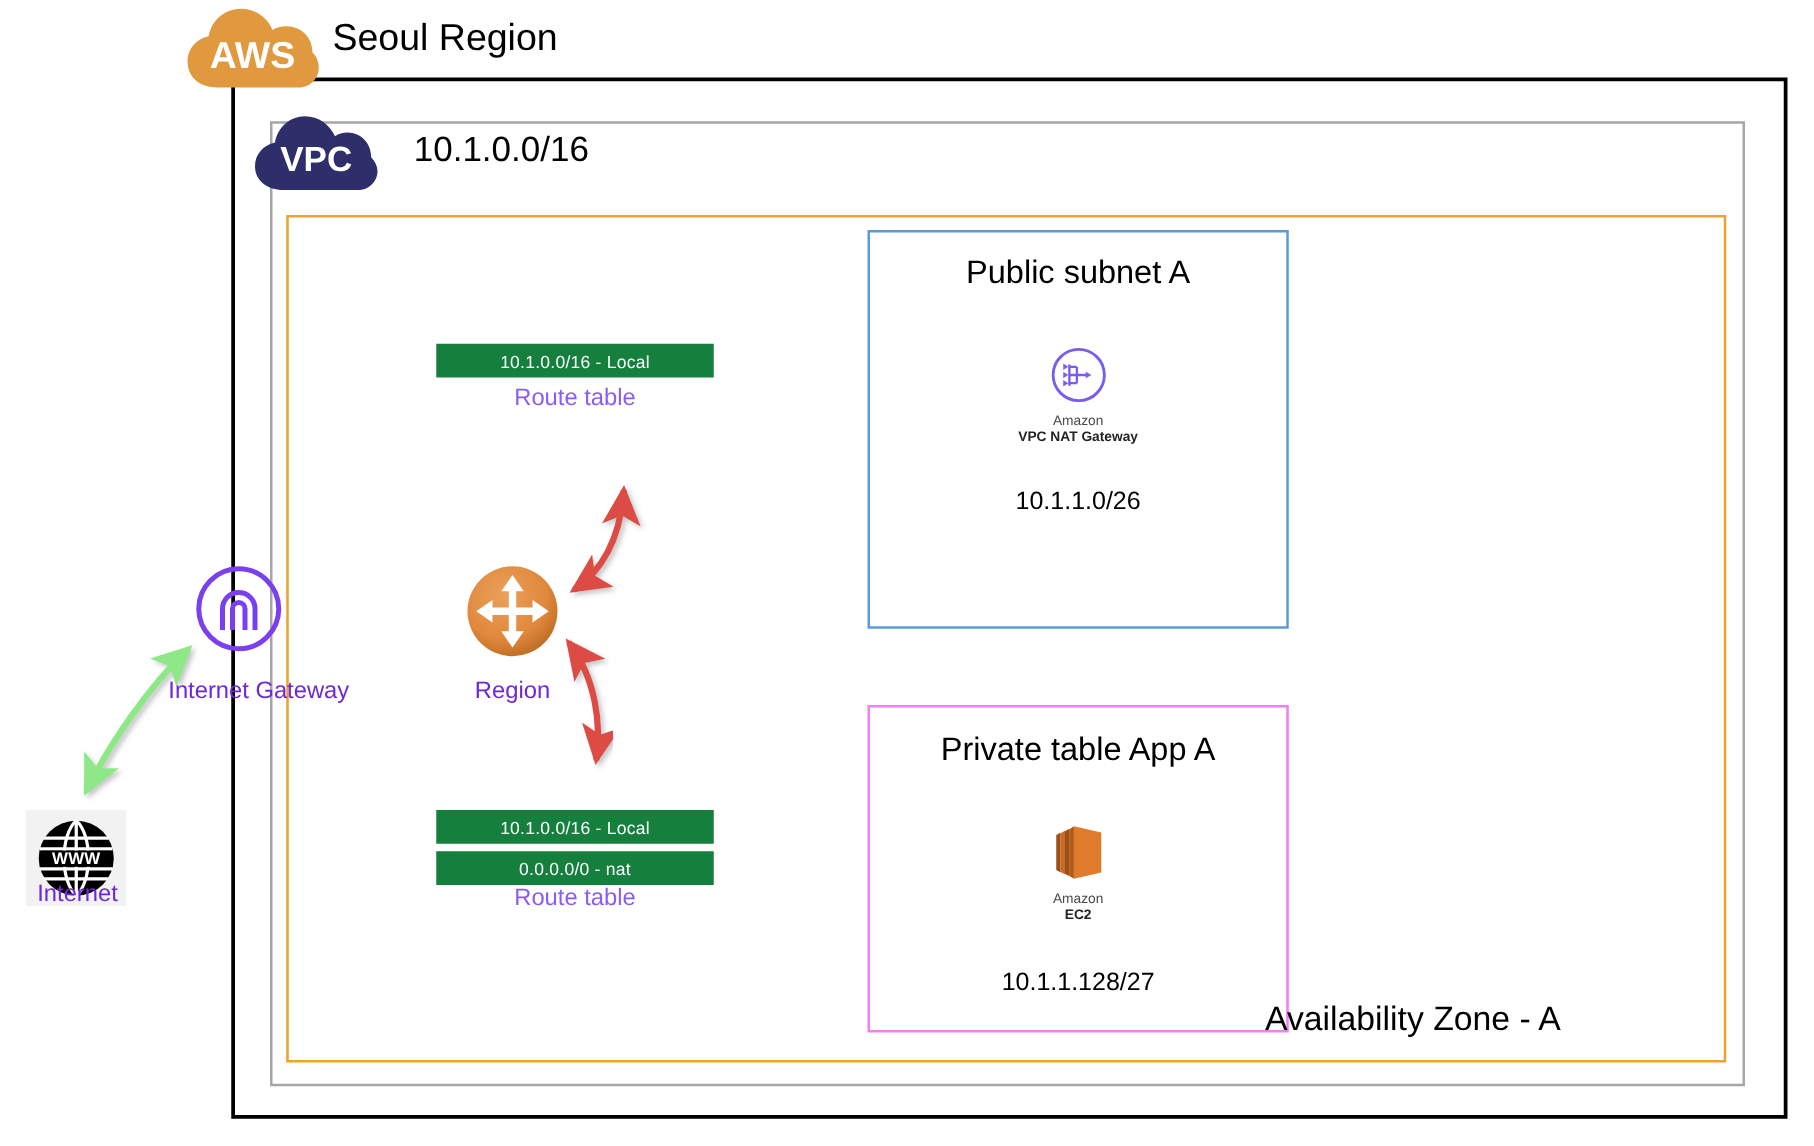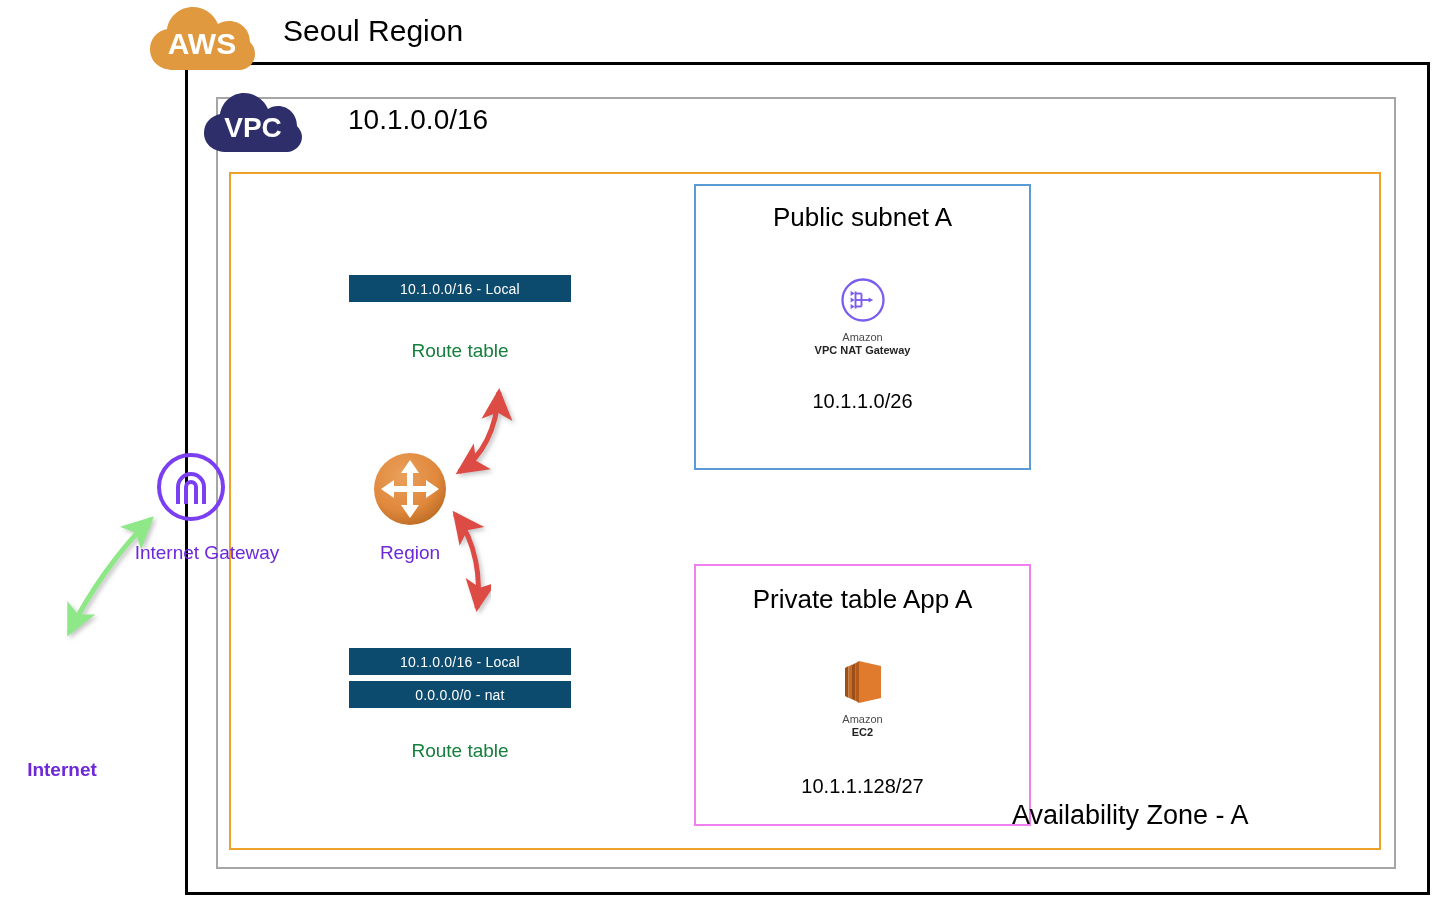--- a/index.html
+++ b/index.html
@@ -8,67 +8,67 @@
 
   
   .frame{position:absolute;box-sizing:border-box;background:transparent;}
   #region-frame{left:185px;top:62px;width:1245px;height:833px;border:3px solid #000000;}
   #vpc-frame{left:216px;top:97px;width:1180px;height:772px;border:2px solid #a6a6a6;}
   #az-frame{left:229px;top:172px;width:1152px;height:678px;border:2px solid #eda22a;}
 
   
   .cloud-badge{position:absolute;}
   .cloud-badge svg{display:block;}
-  .cloud-label{position:absolute;white-space:nowrap;color:#000;margin-left:17px;}
+  .cloud-label{position:absolute;white-space:nowrap;color:#000;}
 
   #aws-cloud{left:146px;top:4px;width:112px;height:70px;}
   #region-label{left:266px;top:14px;font-size:30px;}
   #vpc-cloud{left:201px;top:90px;width:104px;height:66px;}
   #vpc-label{left:331px;top:104px;font-size:28px;}
 
   
   .subnet{position:absolute;box-sizing:border-box;background:#ffffff;}
   .subnet-title{position:absolute;left:0;right:0;text-align:center;font-size:26px;color:#000;}
   .subnet-cidr{position:absolute;left:0;right:0;text-align:center;font-size:20px;color:#000;}
   .svc{position:absolute;left:0;right:0;display:flex;flex-direction:column;align-items:center;}
   .svc-icon{width:56px;height:56px;}
   .svc-name{font-size:11px;color:#4a4a4a;line-height:1.15;text-align:center;margin-top:3px;}
   .svc-name b{color:#232323;}
 
-  #public-subnet{left:694px;top:184px;width:337px;height:286px;border:2px solid #5b9bd5;}
+  #public-subnet{left:694px;top:184px;width:337px;height:319px;border:2px solid #5b9bd5;}
   #public-subnet .subnet-title{top:16px;}
   #public-subnet .svc{top:86px;}
   #public-subnet .subnet-cidr{top:204px;}
 
   #private-subnet{left:694px;top:564px;width:337px;height:262px;border:2px solid #f07ff0;}
   #private-subnet .subnet-title{top:18px;}
   #private-subnet .svc{top:88px;}
   #private-subnet .subnet-cidr{top:209px;}
 
   
   .route-table{position:absolute;width:222px;}
-  .rt-row{box-sizing:border-box;width:100%;height:27px;background:#0c4a6e;color:#ffffff;
+  .rt-row{box-sizing:border-box;width:100%;height:27px;background:#15803d;color:#ffffff;
           font-size:14px;display:flex;align-items:center;justify-content:center;letter-spacing:.2px;}
   .rt-gap{height:6px;}
-  .rt-caption{margin-top:32px;text-align:center;font-size:19px;color:#15803d;}
+  .rt-caption{margin-top:0;text-align:center;font-size:19px;color:#8b5cf6;}
   #rt-public{left:349px;top:275px;}
   #rt-private{left:349px;top:648px;}
 
   
   .node{position:absolute;}
   .node-label{position:absolute;white-space:nowrap;text-align:center;font-size:19px;color:#6d28d9;}
 
   #igw-node{left:156px;top:452px;width:70px;height:70px;}
   #igw-label{left:122px;top:542px;width:170px;}
 
   #router-node{left:371px;top:450px;width:78px;height:78px;}
   #router-label{left:340px;top:542px;width:140px;}
 
   #internet-node{left:21px;top:648px;width:80px;height:77px;background:#f2f2f2;}
-  #internet-label{left:0px;top:759px;width:124px;font-weight:bold;}
+  #internet-label{left:0px;top:705px;width:124px;}
 
   
   #az-label{position:absolute;left:1012px;top:800px;font-size:27px;color:#000;white-space:nowrap;}
 
   
   #arrows{position:absolute;left:0;top:0;width:1451px;height:917px;pointer-events:none;}
 </style>
 </head>
 <body>
 
@@ -229,17 +229,34 @@
       <circle cx="39" cy="39" r="36" fill="url(#rgrad)"></circle>
       <g fill="#ffffff">
         <path d="M39,10 L48,23 L42,23 L42,36 L55,36 L55,30 L68,39 L55,48 L55,42 L42,42
                  L42,55 L48,55 L39,68 L30,55 L36,55 L36,42 L23,42 L23,48 L10,39 L23,30
                  L23,36 L36,36 L36,23 L30,23 Z"></path>
       </g>
     </svg>
   </div>
   <div class="node-label" id="router-label">Region</div>
 
+  <div class="node" id="internet-node">
+    <svg viewBox="0 0 80 77" width="80" height="77">
+      <circle cx="40" cy="38.5" r="30" fill="#000000"></circle>
+      <g fill="none" stroke="#ffffff" stroke-width="2.6">
+        <ellipse cx="40" cy="38.5" rx="30" ry="30" fill="none" stroke="none"></ellipse>
+        <path d="M14,22.5 L66,22.5"></path>
+        <path d="M11,31 L69,31"></path>
+        <path d="M11,47 L69,47"></path>
+        <path d="M14,55 L66,55"></path>
+        <path d="M40,8.5 C27,20 27,57 40,68.5"></path>
+        <path d="M40,8.5 C53,20 53,57 40,68.5"></path>
+        <path d="M40,8.5 L40,68.5"></path>
+      </g>
+      <rect x="12" y="32.5" width="56" height="13" fill="#000000"></rect>
+      <text x="40" y="43.6" font-family="Liberation Sans, sans-serif" font-size="13.5" font-weight="bold" fill="#ffffff" text-anchor="middle" letter-spacing="0.2">WWW</text>
+    </svg>
+  </div>
   <div class="node-label" id="internet-label">Internet</div>
 
   <div id="az-label">Availability Zone - A</div>
 
 </div>
 
 </body></html>

